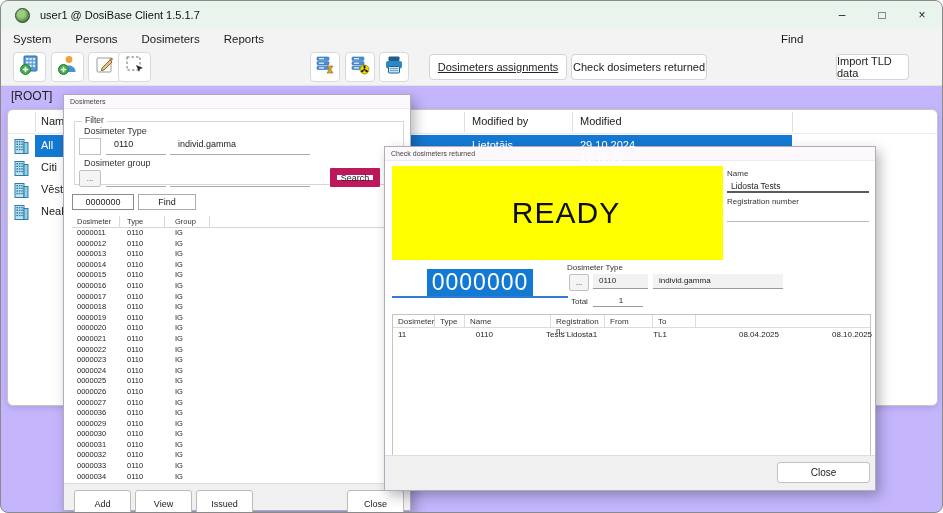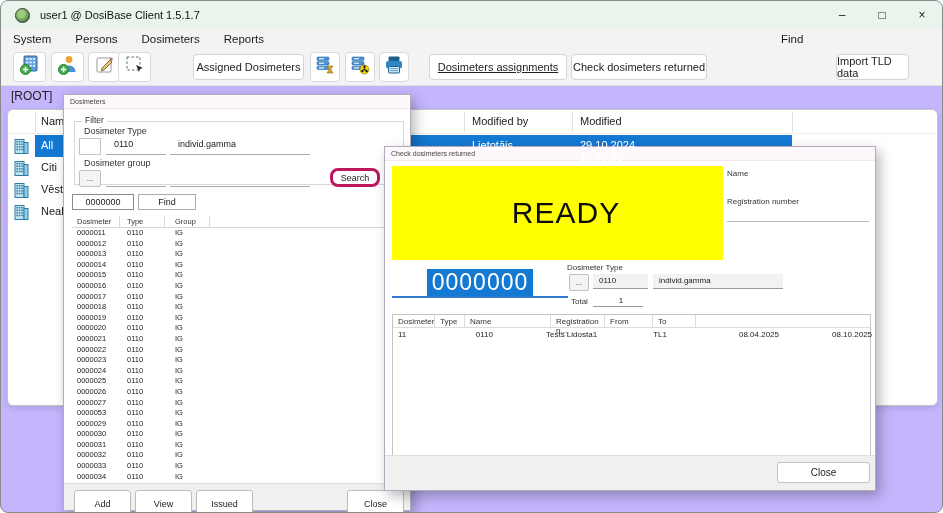--- a/index.html
+++ b/index.html
@@ -46,21 +46,21 @@
   .dlg-title { position:absolute; left:0; top:0; right:0; height:14px; background:#fcf8fc; border-bottom:1px solid #efe9ef; font-size:7px; color:#444; padding:3px 0 0 6px; }
 
   
   .dlg-dosi { left:62px; top:93px; width:348px; height:417px; }
   .fil-box { position:absolute; left:10px; top:26px; width:330px; height:64px; border:1px solid #d7d7d7; }
   .fil-legend { position:absolute; left:18px; top:20px; background:#fff; padding:0 3px; font-size:8.5px; color:#333; }
   .lbl9 { position:absolute; font-size:9px; color:#333; }
   .box-field { position:absolute; background:#fff; border:1px solid #c4c4c4; font-size:9px; }
   .u-field { position:absolute; border-bottom:1px solid #ababab; font-size:9px; padding:3px 0 0 8px; color:#222; }
   .browse-btn { position:absolute; background:#f4f4f4; border:1px solid #c0c0c0; border-radius:2px; font-size:8px; text-align:center; color:#333; }
-  .search-btn { position:absolute; left:266px; top:73px; width:50px; height:19px; background:#fff; border:3px solid #be185d; border-radius:8px; font-size:9px; display:flex; align-items:center; justify-content:center; }
+  .search-btn { position:absolute; left:266px; top:73px; width:50px; height:19px; background:#fff; border:7px solid #be185d; border-radius:1px; font-size:9px; display:flex; align-items:center; justify-content:center; }
   .qf-value { position:absolute; left:8px; top:99px; width:62px; height:16px; border:1px solid #8a8a8a; font-size:9px; display:flex; align-items:center; justify-content:center; }
   .find-btn { position:absolute; left:74px; top:99px; width:58px; height:16px; border:1px solid #ababab; background:#fff; font-size:9px; display:flex; align-items:center; justify-content:center; }
 
   .dt { position:absolute; left:8px; top:121px; width:332px; height:266px; }
   .dt-head { display:flex; height:12px; border-bottom:1px solid #d6d6d6; font-size:7.5px; color:#333; }
   .dt-head > span { border-right:1px solid #d9d9d9; padding-top:1px; }
   .dt-row { display:flex; height:10.6px; line-height:10.5px; font-size:7.5px; color:#222; }
   .dt-c1 { width:48px; padding-left:5px; }
   .dt-c2 { width:45px; padding-left:7px; }
   .dt-c3 { width:45px; padding-left:10px; }
@@ -148,21 +148,20 @@
         <circle cx="17.2" cy="5" r="1.6" fill="#c46a6a"></circle>
       </svg></span>
     </div>
     <div class="tool-ibtn" style="left:117px;">
       <span><svg width="22" height="22" viewBox="0 0 22 22">
         <rect x="3" y="3" width="13" height="13" fill="none" stroke="#6a6a6a" stroke-dasharray="2.5 2"></rect>
         <path d="M12 11l7 3-3 1-1 3z" fill="#2a2a2a"></path>
       </svg></span>
     </div>
 
-    <div class="tool-tbtn" style="left:192px; width:111px;">Assigned Dosimeters</div>
 
     <div class="tool-ibtn" style="left:309px; width:30px;">
       <span><svg width="20" height="20" viewBox="0 0 20 20">
         <g fill="#4a90d9" stroke="#2e6da4" stroke-width=".6">
                 <rect x="2" y="2" width="12" height="3.4" rx="1"></rect>
                 <rect x="2" y="6.6" width="12" height="3.4" rx="1"></rect>
                 <rect x="2" y="11.2" width="12" height="3.4" rx="1"></rect>
               </g>
         <g fill="#d9ecff">
                 <rect x="4" y="3" width="5" height="1.3"></rect>
@@ -438,21 +437,21 @@
             <span class="dt-c3">IG</span>
           </div>
 
           <div class="dt-row">
             <span class="dt-c1">0000027</span>
             <span class="dt-c2">0110</span>
             <span class="dt-c3">IG</span>
           </div>
 
           <div class="dt-row">
-            <span class="dt-c1">0000053</span>
+            <span class="dt-c1">0000036</span>
             <span class="dt-c2">0110</span>
             <span class="dt-c3">IG</span>
           </div>
 
           <div class="dt-row">
             <span class="dt-c1">0000029</span>
             <span class="dt-c2">0110</span>
             <span class="dt-c3">IG</span>
           </div>
 
@@ -498,20 +497,21 @@
   </div>
 
   <div class="dlg dlg-check">
     <div class="dlg-title">Check dosimeters returned</div>
 
     <div class="ready-banner">
       <span class="ready-text">READY</span>
     </div>
 
     <span class="lbl8" style="left:342px; top:22px;">Name</span>
+    <div class="name-field">Lidosta Tests</div>
     <span class="lbl8" style="left:342px; top:50px;">Registration number</span>
     <div class="reg-field"></div>
 
     <div class="scan-field">
       <span class="scan-sel">0000000</span>
     </div>
 
     <span class="lbl8" style="left:182px; top:116px;">Dosimeter Type</span>
     <span class="browse-btn" style="left:184px; top:127px; width:20px; height:17px; padding-top:3px;">...</span>
     <span class="gray-field" style="left:208px; top:127px; width:55px; height:15px;">0110</span>

